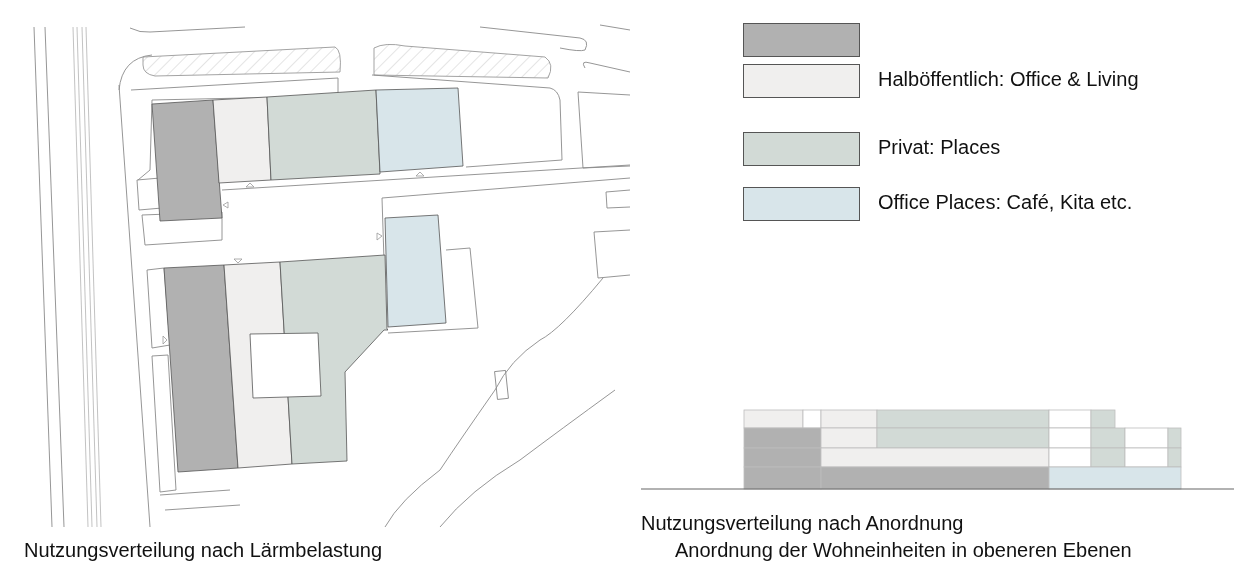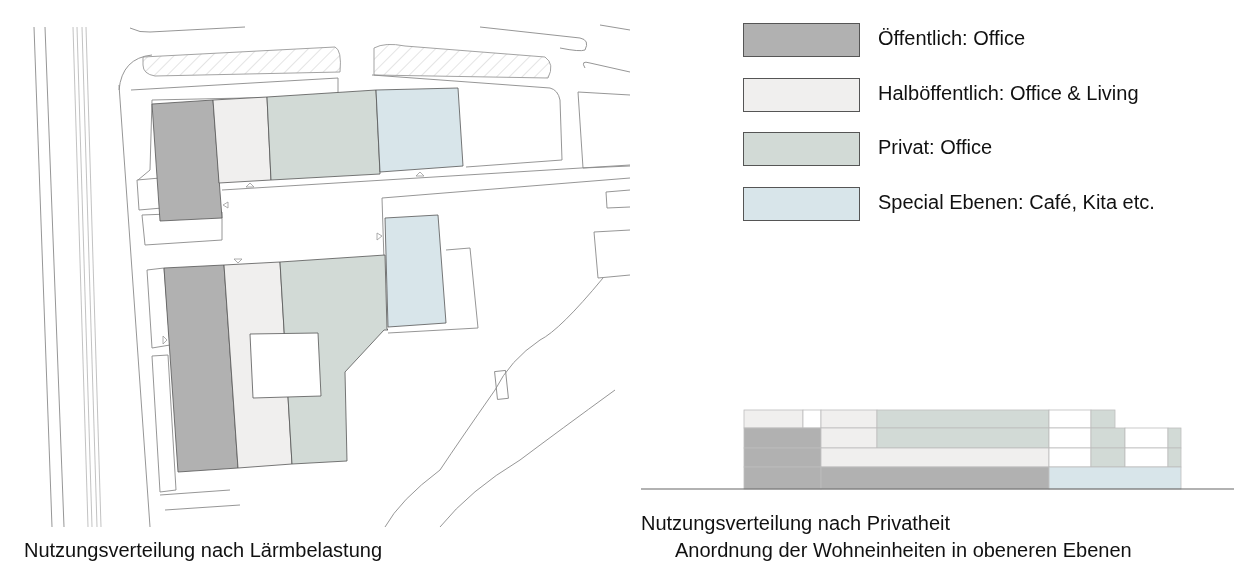--- a/index.html
+++ b/index.html
@@ -82,33 +82,32 @@
     <polygon points="377,233 382,236 377,240"></polygon>
     <polygon points="228,202 223,205 228,208"></polygon>
     <polygon points="163,336 167,340 163,344"></polygon>
   </g>
 </svg>
 
 <div class="caption" style="left:24px; top:537px;">Nutzungsverteilung nach Lärmbelastung</div>
 
 <div class="legend-item" style="top:22px;">
   <div class="swatch" style="background:#b1b1b1;"></div>
-  <span class="legend-label">Öffentlich: Office</span>
 </div>
-<div class="legend-item" style="top:77px;">
+<div class="legend-item" style="top:63px;">
   <div class="swatch" style="background:#f0efee;"></div>
   <span class="legend-label">Halböffentlich: Office &amp; Living</span>
 </div>
 <div class="legend-item" style="top:131px;">
   <div class="swatch" style="background:#d2dad6;"></div>
-  <span class="legend-label">Privat: Office</span>
+  <span class="legend-label">Privat: Places</span>
 </div>
 <div class="legend-item" style="top:186px;">
   <div class="swatch" style="background:#d8e5ea;"></div>
-  <span class="legend-label">Special Ebenen: Café, Kita etc.</span>
+  <span class="legend-label">Office Places: Café, Kita etc.</span>
 </div>
 
 <svg class="elev" width="1234" height="575" viewBox="0 0 1234 575" style="pointer-events:none;">
   <g stroke="#bdbdbd" stroke-width="0.8">
 
     <rect x="744" y="410" width="59" height="18" fill="#f0efee"></rect>
     <rect x="803" y="410" width="18" height="18" fill="#ffffff"></rect>
     <rect x="821" y="410" width="56" height="18" fill="#f0efee"></rect>
     <rect x="877" y="410" width="172" height="18" fill="#d2dad6"></rect>
     <rect x="1049" y="410" width="42" height="18" fill="#ffffff"></rect>
@@ -129,14 +128,14 @@
     <rect x="1125" y="448" width="43" height="19" fill="#ffffff"></rect>
     <rect x="1168" y="448" width="13" height="19" fill="#d2dad6"></rect>
 
     <rect x="744" y="467" width="77" height="22" fill="#b1b1b1"></rect>
     <rect x="821" y="467" width="228" height="22" fill="#b1b1b1"></rect>
     <rect x="1049" y="467" width="132" height="22" fill="#d8e5ea"></rect>
   </g>
   <line x1="641" y1="489" x2="1234" y2="489" stroke="#666" stroke-width="1.2"></line>
 </svg>
 
-<div class="caption" style="left:641px; top:510px;">Nutzungsverteilung nach Privatheit</div>
+<div class="caption" style="left:641px; top:510px;">Nutzungsverteilung nach Anordnung</div>
 <div class="caption" style="left:675px; top:537px;">Anordnung der Wohneinheiten in obeneren Ebenen</div>
 
 </body></html>

